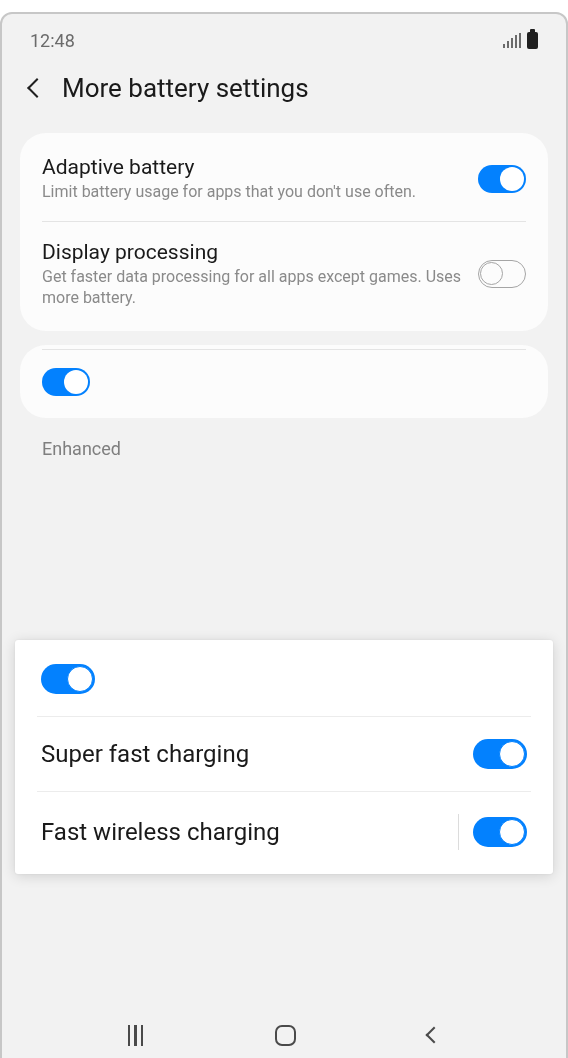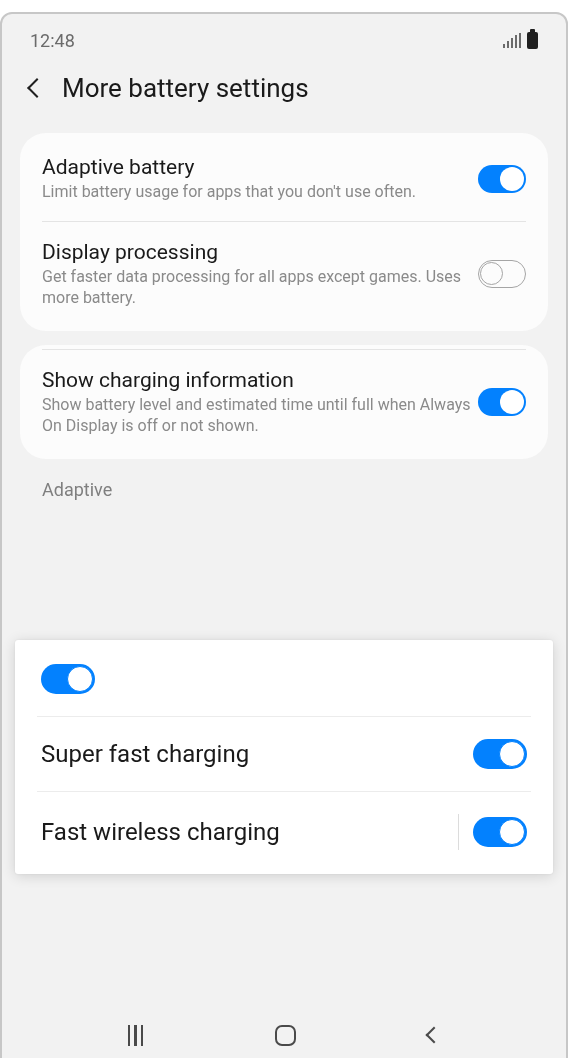--- a/index.html
+++ b/index.html
@@ -258,31 +258,27 @@
       </div>
       <div class="toggle off">
           <div class="knob"></div>
         </div>
     </div>
   </div>
 
   <div class="card card2">
     <div class="divider"></div>
     <div class="row">
-      <div class="row-text">
-        <div class="row-title">Show charging information</div>
-        <div class="row-desc">Show battery level and estimated time until full when Always On Display is off or not shown.</div>
-      </div>
       <div class="toggle on">
           <div class="knob"></div>
         </div>
     </div>
   </div>
 
-  <div class="section-label">Adaptive</div>
+  <div class="section-label">Enhanced</div>
 
   <div class="overlay-card">
     <div class="overlay-row">
       <div class="overlay-toggle">
           <div class="knob2"></div>
         </div>
     </div>
     <div class="overlay-divider"></div>
     <div class="overlay-row">
       <div class="overlay-title">Super fast charging</div>

